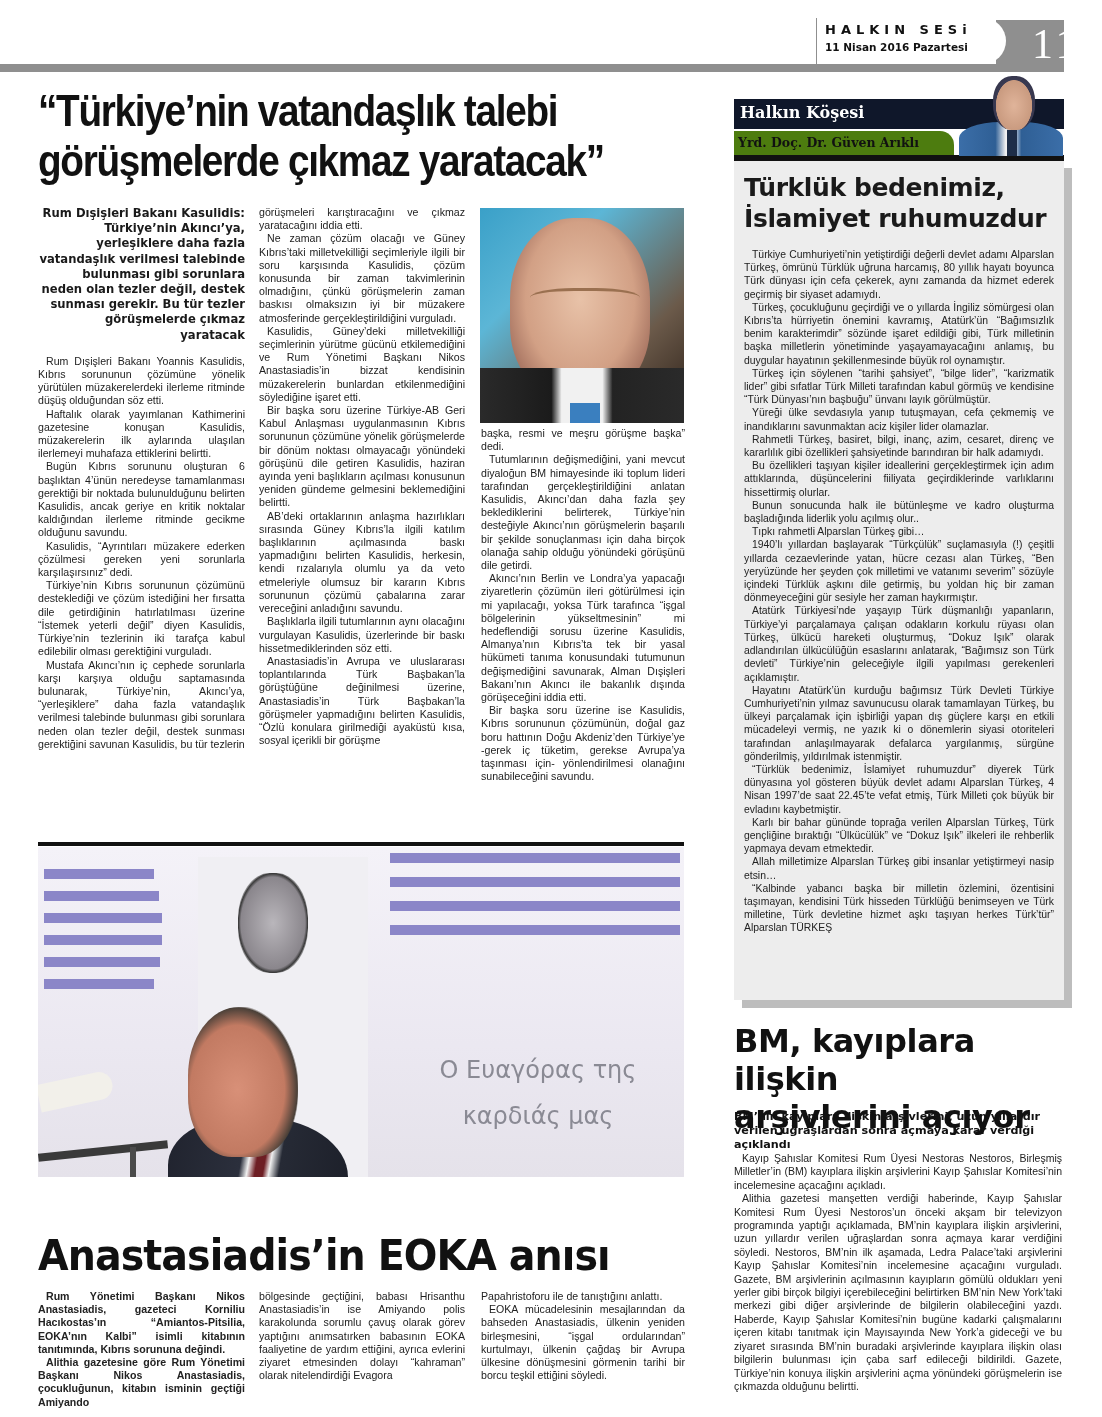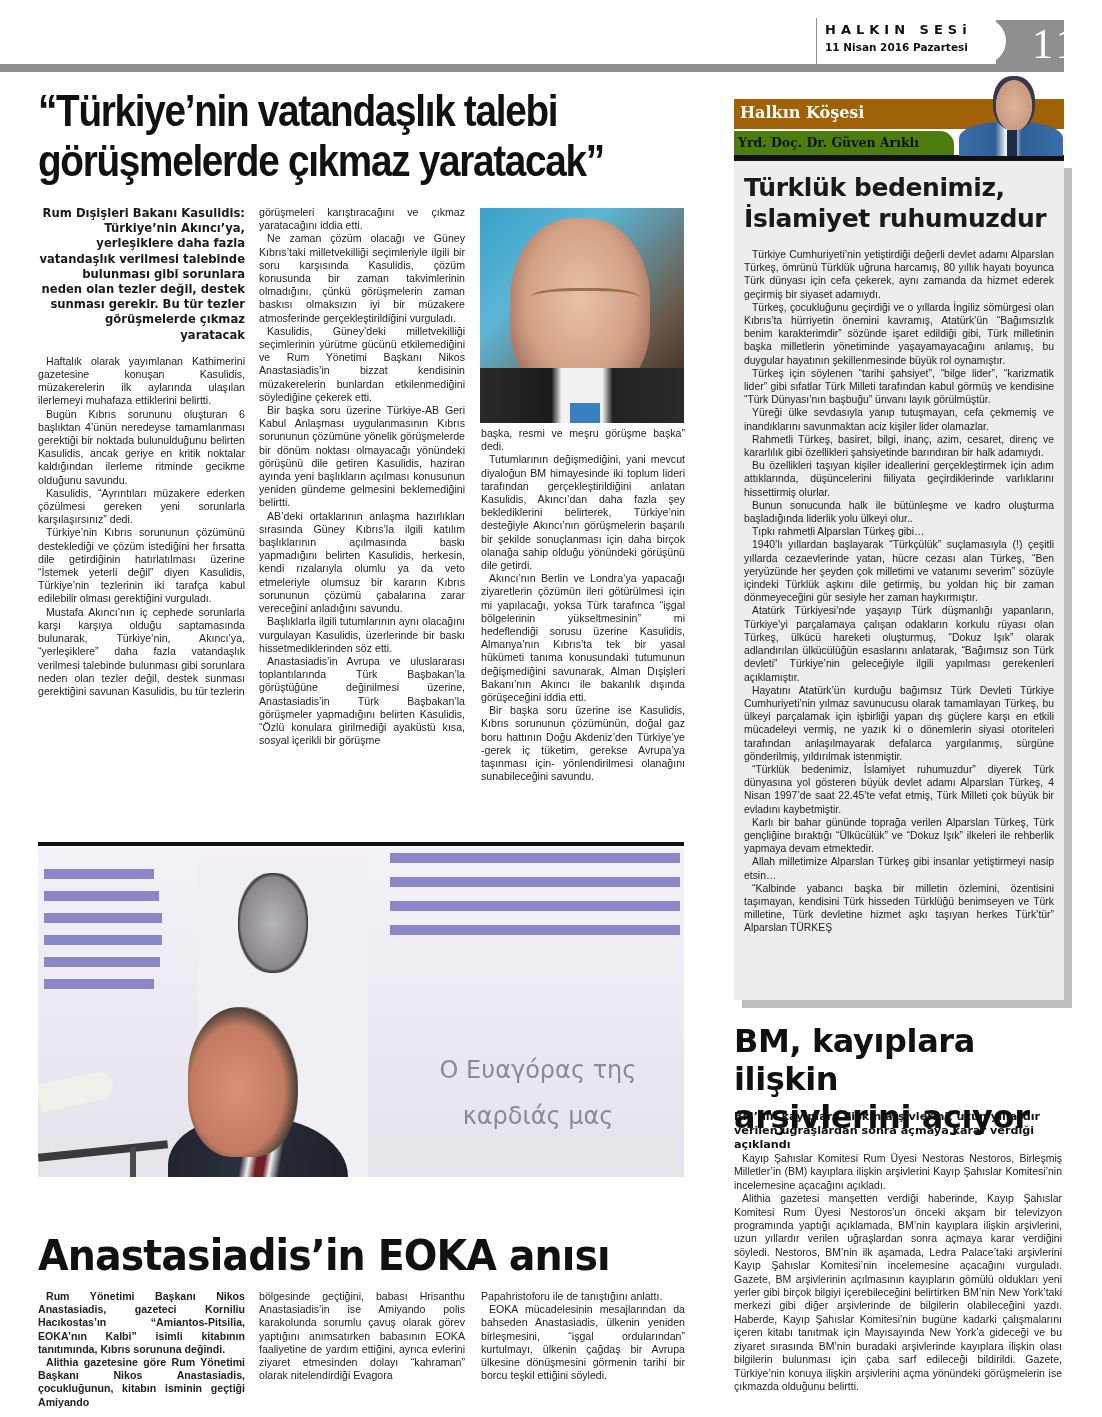--- a/index.html
+++ b/index.html
@@ -36,21 +36,21 @@
                            background: radial-gradient(ellipse at 50% 45%, #e8c2a8 0%, #d2a085 55%, #a57260 80%, transparent 82%); }
   .photo-kasulidis .glasses { position: absolute; left: 50px; top: 80px; width: 110px; height: 24px; border-top: 3px solid #9a7050; border-radius: 40% 40% 0 0; }
   .photo-kasulidis .suit { position: absolute; left: 0; top: 160px; width: 204px; height: 60px;
                            background: linear-gradient(90deg, #2a2a2a 0%, #1b1b1b 35%, #f1f1f1 40%, #f1f1f1 60%, #232323 65%, #2a2a2a 100%); }
   .photo-kasulidis .tie { position: absolute; left: 90px; top: 195px; width: 30px; height: 30px; background: #3a7fbf; }
 
   
   .column-box { position: absolute; left: 734px; top: 160px; width: 330px; height: 840px; background: #ededed; }
   .column-shadow { position: absolute; left: 1064px; top: 168px; width: 8px; height: 840px; background: #bdbdbd; }
   .column-shadow-b { position: absolute; left: 742px; top: 1000px; width: 330px; height: 8px; background: #bdbdbd; }
-  .kose-label { position: absolute; left: 734px; top: 99px; width: 330px; height: 30px; background: #a16207; }
+  .kose-label { position: absolute; left: 734px; top: 99px; width: 330px; height: 30px; background: #0f172a; }
   .kose-label span { display: block; font-family: "DejaVu Serif", serif; font-weight: bold; font-size: 16px; color: #fff; padding: 4px 0 0 6px; }
   .author-tab { position: absolute; left: 734px; top: 131px; width: 220px; height: 24px; background: #4d7c0f;
                 border-radius: 0 14px 0 0; padding: 4px 0 0 4px; font-family: "DejaVu Serif", serif; font-weight: bold; font-size: 12.5px; color: #111; }
   .author-bar { position: absolute; left: 734px; top: 155px; width: 330px; height: 6px; background: #111; }
   .author-photo { position: absolute; left: 955px; top: 72px; width: 110px; height: 84px; overflow: hidden; }
   .author-photo .head { position: absolute; left: 38px; top: 4px; width: 42px; height: 54px; border-radius: 45%;
                         background: radial-gradient(ellipse at 50% 55%, #e0b49a 0%, #c99a7f 60%, #3a3a52 62%, #2c2c40 100%); }
   .author-photo .body { position: absolute; left: 4px; top: 50px; width: 104px; height: 40px; border-radius: 40% 40% 0 0;
                         background: linear-gradient(90deg, #3b6ea8 0%, #2f5f95 35%, #f2f2f2 45%, #f2f2f2 52%, #2f5f95 60%, #3b6ea8 100%); }
   .author-photo .tie { position: absolute; left: 52px; top: 58px; width: 10px; height: 28px; background: #1e2e48; }
@@ -98,31 +98,32 @@
   <div class="mast-date">11 Nisan 2016 Pazartesi</div>
 </div>
 
 <div class="main-headline">
   <div>“Türkiye’nin vatandaşlık talebi</div>
   <div>görüşmelerde çıkmaz yaratacak”</div>
 </div>
 
 <div class="col" style="left:38px; top:206px; width:207px;">
   <div class="lede">Rum Dışişleri Bakanı Kasulidis: Türkiye’nin Akıncı’ya, yerleşiklere daha fazla vatandaşlık verilmesi talebinde bulunması gibi sorunlara neden olan tezler değil, destek sunması gerekir. Bu tür tezler görüşmelerde çıkmaz yaratacak</div>
+  <p>Rum Dışişleri Bakanı Yoannis Kasulidis, Kıbrıs sorununun çözümüne yönelik yürütülen müzakerelerdeki ilerleme ritminde düşüş olduğundan söz etti.</p>
   <p>Haftalık olarak yayımlanan Kathimerini gazetesine konuşan Kasulidis, müzakerelerin ilk aylarında ulaşılan ilerlemeyi muhafaza ettiklerini belirtti.</p>
   <p>Bugün Kıbrıs sorununu oluşturan 6 başlıktan 4’ünün neredeyse tamamlanması gerektiği bir noktada bulunulduğunu belirten Kasulidis, ancak geriye en kritik noktalar kaldığından ilerleme ritminde gecikme olduğunu savundu.</p>
   <p>Kasulidis, “Ayrıntıları müzakere ederken çözülmesi gereken yeni sorunlarla karşılaşırsınız” dedi.</p>
   <p>Türkiye’nin Kıbrıs sorununun çözümünü desteklediği ve çözüm istediğini her fırsatta dile getirdiğinin hatırlatılması üzerine “İstemek yeterli değil” diyen Kasulidis, Türkiye’nin tezlerinin iki tarafça kabul edilebilir olması gerektiğini vurguladı.</p>
   <p>Mustafa Akıncı’nın iç cephede sorunlarla karşı karşıya olduğu saptamasında bulunarak, Türkiye’nin, Akıncı’ya, “yerleşiklere” daha fazla vatandaşlık verilmesi talebinde bulunması gibi sorunlara neden olan tezler değil, destek sunması gerektiğini savunan Kasulidis, bu tür tezlerin</p>
 </div>
 
 <div class="col" style="left:259px; top:206px; width:206px;">
   <p class="noindent">görüşmeleri karıştıracağını ve çıkmaz yaratacağını iddia etti.</p>
   <p>Ne zaman çözüm olacağı ve Güney Kıbrıs’taki milletvekilliği seçimleriyle ilgili bir soru karşısında Kasulidis, çözüm konusunda bir zaman takvimlerinin olmadığını, çünkü görüşmelerin zaman baskısı olmaksızın iyi bir müzakere atmosferinde gerçekleştirildiğini vurguladı.</p>
-  <p>Kasulidis, Güney’deki milletvekilliği seçimlerinin yürütme gücünü etkilemediğini ve Rum Yönetimi Başkanı Nikos Anastasiadis’in bizzat kendisinin müzakerelerin bunlardan etkilenmediğini söylediğine çekerek etti.</p>
+  <p>Kasulidis, Güney’deki milletvekilliği seçimlerinin yürütme gücünü etkilemediğini ve Rum Yönetimi Başkanı Nikos Anastasiadis’in bizzat kendisinin müzakerelerin bunlardan etkilenmediğini söylediğine işaret etti.</p>
   <p>Bir başka soru üzerine Türkiye-AB Geri Kabul Anlaşması uygulanmasının Kıbrıs sorununun çözümüne yönelik görüşmelerde bir dönüm noktası olmayacağı yönündeki görüşünü dile getiren Kasulidis, haziran ayında yeni başlıkların açılması konusunun yeniden gündeme gelmesini beklemediğini belirtti.</p>
   <p>AB’deki ortaklarının anlaşma hazırlıkları sırasında Güney Kıbrıs’la ilgili katılım başlıklarının açılmasında baskı yapmadığını belirten Kasulidis, herkesin, kendi rızalarıyla olumlu ya da veto etmeleriyle olumsuz bir kararın Kıbrıs sorununun çözümü çabalarına zarar vereceğini anladığını savundu.</p>
   <p>Başlıklarla ilgili tutumlarının aynı olacağını vurgulayan Kasulidis, üzerlerinde bir baskı hissetmediklerinden söz etti.</p>
   <p>Anastasiadis’in Avrupa ve uluslararası toplantılarında Türk Başbakan’la görüştüğüne değinilmesi üzerine, Anastasiadis’in Türk Başbakan’la görüşmeler yapmadığını belirten Kasulidis, “Özlü konulara girilmediği ayaküstü kısa, sosyal içerikli bir görüşme</p>
 </div>
 
 <div class="photo-kasulidis">
   <div class="face"></div>
   <div class="glasses"></div>
   <div class="suit"></div>
@@ -153,21 +154,21 @@
   <div>Türklük bedenimiz,</div>
   <div>İslamiyet ruhumuzdur</div>
 </div>
 <div class="col col-right">
   <p>Türkiye Cumhuriyeti’nin yetiştirdiği değerli devlet adamı Alparslan Türkeş, ömrünü Türklük uğruna harcamış, 80 yıllık hayatı boyunca Türk dünyası için cefa çekerek, aynı zamanda da hizmet ederek geçirmiş bir siyaset adamıydı.</p>
   <p>Türkeş, çocukluğunu geçirdiği ve o yıllarda İngiliz sömürgesi olan Kıbrıs’ta hürriyetin önemini kavramış, Atatürk’ün “Bağımsızlık benim karakterimdir” sözünde işaret edildiği gibi, Türk milletinin başka milletlerin yönetiminde yaşayamayacağını anlamış, bu duygular hayatının şekillenmesinde büyük rol oynamıştır.</p>
   <p>Türkeş için söylenen “tarihi şahsiyet”, “bilge lider”, “karizmatik lider” gibi sıfatlar Türk Milleti tarafından kabul görmüş ve kendisine “Türk Dünyası’nın başbuğu” ünvanı layık görülmüştür.</p>
   <p>Yüreği ülke sevdasıyla yanıp tutuşmayan, cefa çekmemiş ve inandıklarını savunmaktan aciz kişiler lider olamazlar.</p>
   <p>Rahmetli Türkeş, basiret, bilgi, inanç, azim, cesaret, direnç ve kararlılık gibi özellikleri şahsiyetinde barındıran bir halk adamıydı.</p>
   <p>Bu özellikleri taşıyan kişiler ideallerini gerçekleştirmek için adım attıklarında, düşüncelerini fiiliyata geçirdiklerinde varlıklarını hissettirmiş olurlar.</p>
-  <p>Bunun sonucunda halk ile bütünleşme ve kadro oluşturma başladığında liderlik yolu ülkeyi olur..</p>
+  <p>Bunun sonucunda halk ile bütünleşme ve kadro oluşturma başladığında liderlik yolu açılmış olur..</p>
   <p>Tıpkı rahmetli Alparslan Türkeş gibi…</p>
   <p>1940’lı yıllardan başlayarak “Türkçülük” suçlamasıyla (!) çeşitli yıllarda cezaevlerinde yatan, hücre cezası alan Türkeş, “Ben yeryüzünde her şeyden çok milletimi ve vatanımı severim” sözüyle içindeki Türklük aşkını dile getirmiş, bu yoldan hiç bir zaman dönmeyeceğini gür sesiyle her zaman haykırmıştır.</p>
   <p>Atatürk Türkiyesi’nde yaşayıp Türk düşmanlığı yapanların, Türkiye’yi parçalamaya çalışan odakların korkulu rüyası olan Türkeş, ülkücü hareketi oluşturmuş, “Dokuz Işık” olarak adlandırılan ülkücülüğün esaslarını anlatarak, “Bağımsız son Türk devleti” Türkiye’nin geleceğiyle ilgili yapılması gerekenleri açıklamıştır.</p>
   <p>Hayatını Atatürk’ün kurduğu bağımsız Türk Devleti Türkiye Cumhuriyeti’nin yılmaz savunucusu olarak tamamlayan Türkeş, bu ülkeyi parçalamak için işbirliği yapan dış güçlere karşı en etkili mücadeleyi vermiş, ne yazık ki o dönemlerin siyasi otoriteleri tarafından anlaşılmayarak defalarca yargılanmış, sürgüne gönderilmiş, yıldırılmak istenmiştir.</p>
   <p>“Türklük bedenimiz, İslamiyet ruhumuzdur” diyerek Türk dünyasına yol gösteren büyük devlet adamı Alparslan Türkeş, 4 Nisan 1997’de saat 22.45’te vefat etmiş, Türk Milleti çok büyük bir evladını kaybetmiştir.</p>
   <p>Karlı bir bahar gününde toprağa verilen Alparslan Türkeş, Türk gençliğine bıraktığı “Ülkücülük” ve “Dokuz Işık” ilkeleri ile rehberlik yapmaya devam etmektedir.</p>
   <p>Allah milletimize Alparslan Türkeş gibi insanlar yetiştirmeyi nasip etsin…</p>
   <p>“Kalbinde yabancı başka bir milletin özlemini, özentisini taşımayan, kendisini Türk hisseden Türklüğü benimseyen ve Türk milletine, Türk devletine hizmet aşkı taşıyan herkes Türk’tür” Alparslan TÜRKEŞ</p>
 </div>
 

